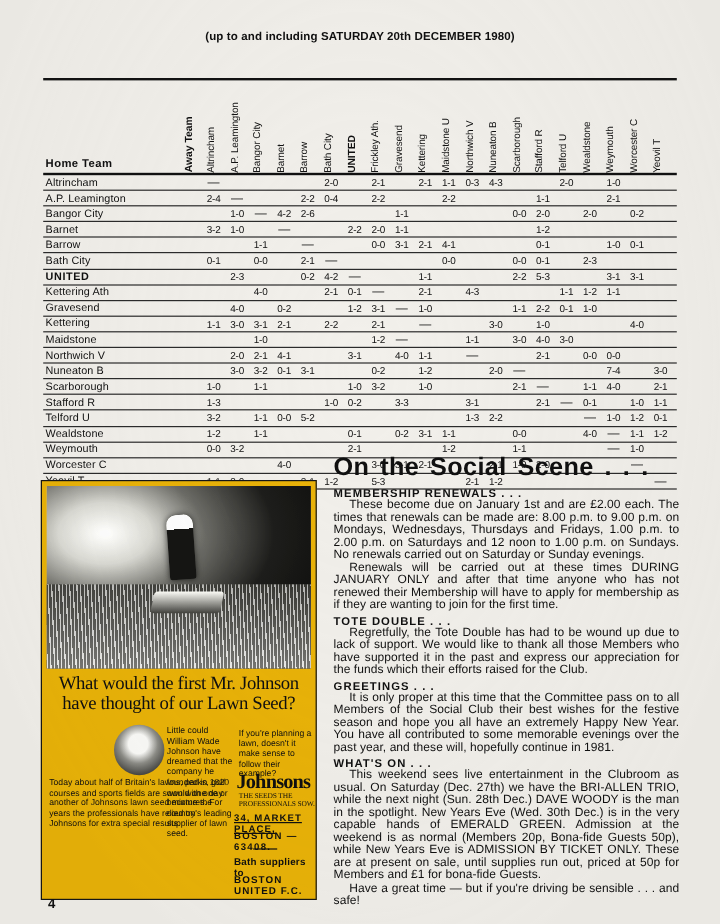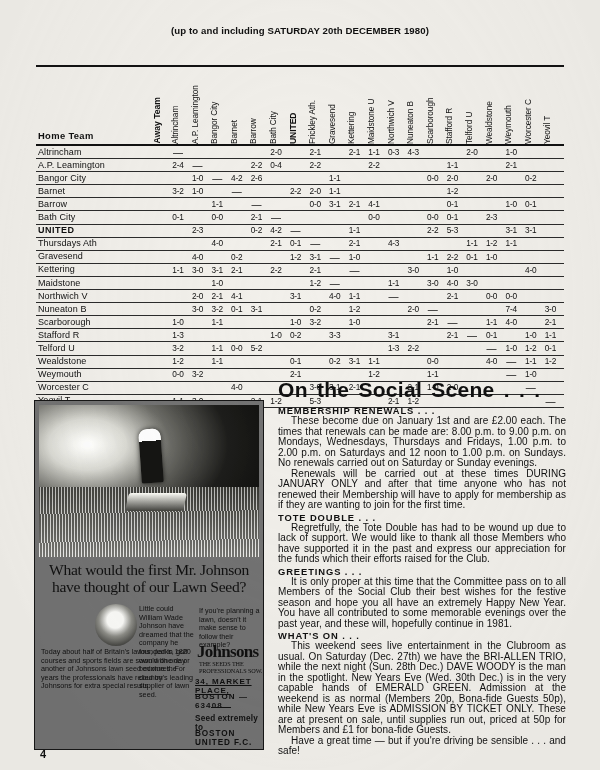--- a/index.html
+++ b/index.html
@@ -165,21 +165,21 @@
   }
 
   
   #advert {
     position: absolute;
     left: 34px;
     top: 400px;
     width: 228px;
     height: 348px;
     border: 1.6px solid #161616;
-    background: #737373;
+    background: #eab308;
     overflow: hidden;
   }
   #photo {
     position: absolute;
     left: 4px; top: 4px;
     width: 220px; height: 152px;
     background:
       radial-gradient(ellipse at 22% 26%, #f4f4f2 0%, #cfcfc9 16%, #6f6f6a 34%, #2a2a28 58%, #141412 100%),
       linear-gradient(150deg, #d8d8d2 0%, #8d8d86 40%, #1e1e1c 100%);
     filter: contrast(1.15);
@@ -403,21 +403,21 @@
           <div class="cell" style="left: 209.4px;">0-2</div>
           <div class="cell" style="left: 229px;">4-2</div>
           <div class="cell dash" style="left: 248.6px;">—</div>
           <div class="cell" style="left: 307.4px;">1-1</div>
           <div class="cell" style="left: 385.8px;">2-2</div>
           <div class="cell" style="left: 405.4px;">5-3</div>
           <div class="cell" style="left: 464.2px;">3-1</div>
           <div class="cell" style="left: 483.8px;">3-1</div>
         </div>
         <div class="grow">
-          <div class="rname">Thursdays Ath</div>
+          <div class="rname">Kettering Ath</div>
           <div class="cell" style="left: 170.2px;">4-0</div>
           <div class="cell" style="left: 229px;">2-1</div>
           <div class="cell" style="left: 248.6px;">0-1</div>
           <div class="cell dash" style="left: 268.2px;">—</div>
           <div class="cell" style="left: 307.4px;">2-1</div>
           <div class="cell" style="left: 346.6px;">4-3</div>
           <div class="cell" style="left: 425px;">1-1</div>
           <div class="cell" style="left: 444.6px;">1-2</div>
           <div class="cell" style="left: 464.2px;">1-1</div>
         </div>
@@ -596,18 +596,18 @@
     <div id="ad-head">What would the first Mr. Johnson have thought of our Lawn Seed?</div>
     <div id="ad-face"></div>
     <div class="adcol-l" id="adtxt1">Little could William Wade Johnson have dreamed that the company he founded in 1820 would one day become the country's leading supplier of lawn seed.</div>
     <div class="adcol-l" id="adtxt2">Today about half of Britain's lawns, parks, golf courses and sports fields are sown with one or another of Johnsons lawn seed mixtures.  For years the professionals have relied on Johnsons for extra special results.</div>
     <div class="adcol-r" id="adtxt3">If you're planning a lawn, doesn't it make sense to follow their example?</div>
     <div id="johnsons-logo">Johnsons</div>
     <div id="johnsons-tag">THE SEEDS THE PROFESSIONALS SOW.</div>
     <div class="adline" id="ad-addr1">34, MARKET PLACE,</div>
     <div class="adline" id="ad-addr2">BOSTON — 63408.</div>
     <div id="ad-divider"></div>
-    <div class="adline" id="ad-supp1">Seed extremely to</div>
+    <div class="adline" id="ad-supp1">Bath suppliers to</div>
     <div class="adline" id="ad-supp2">BOSTON UNITED F.C.</div>
   </div>
 
   <div id="pageno">4</div>
 </div>
 
 </body></html>

